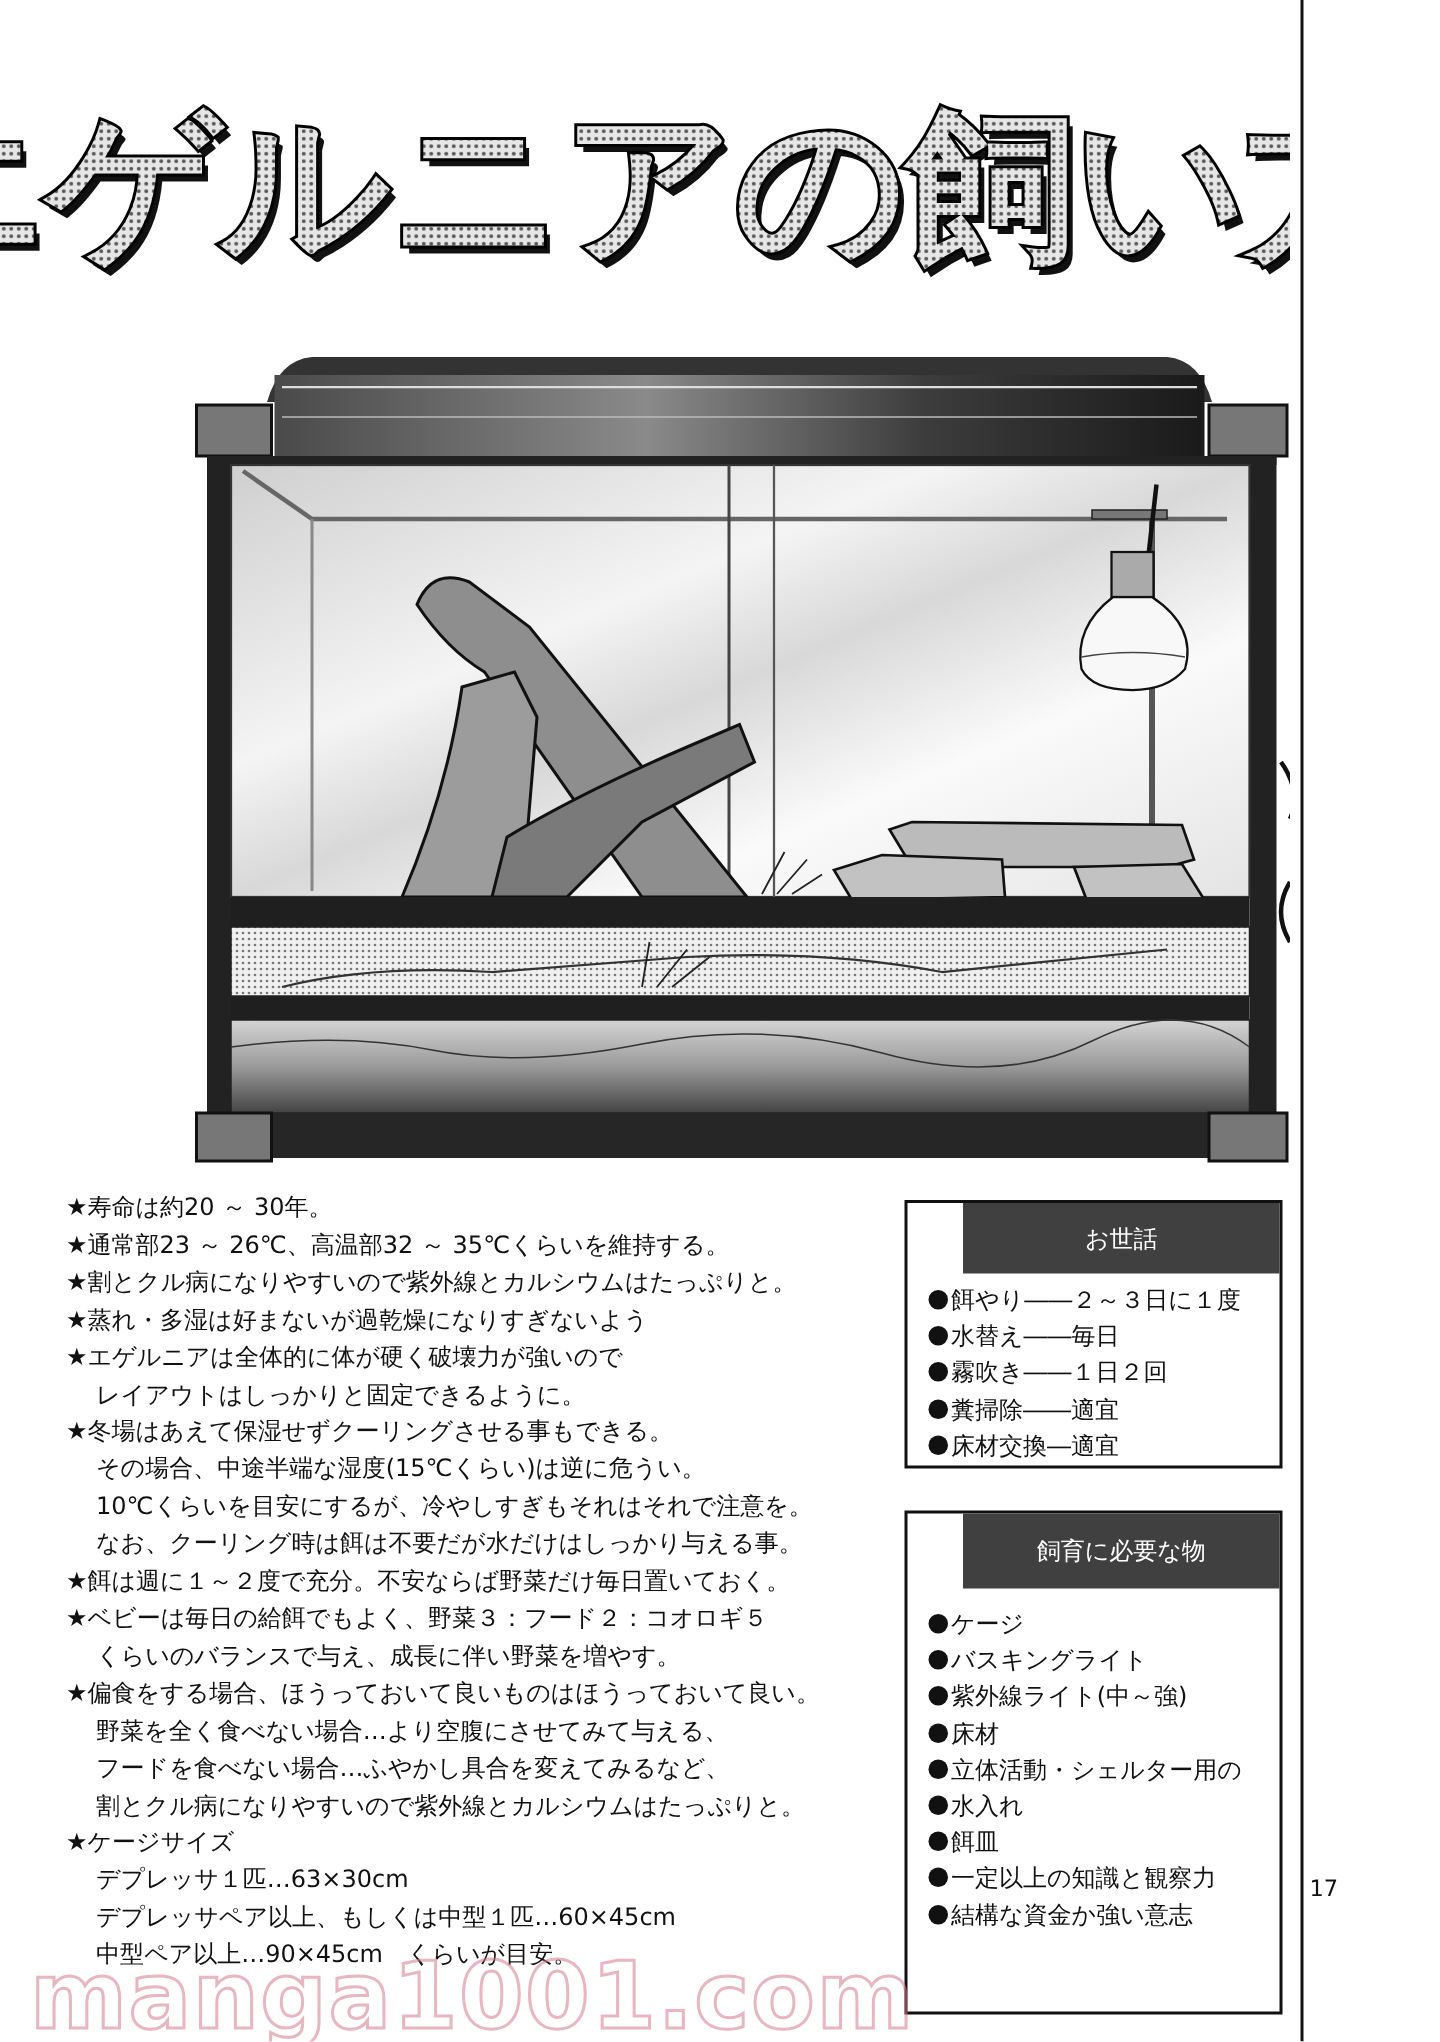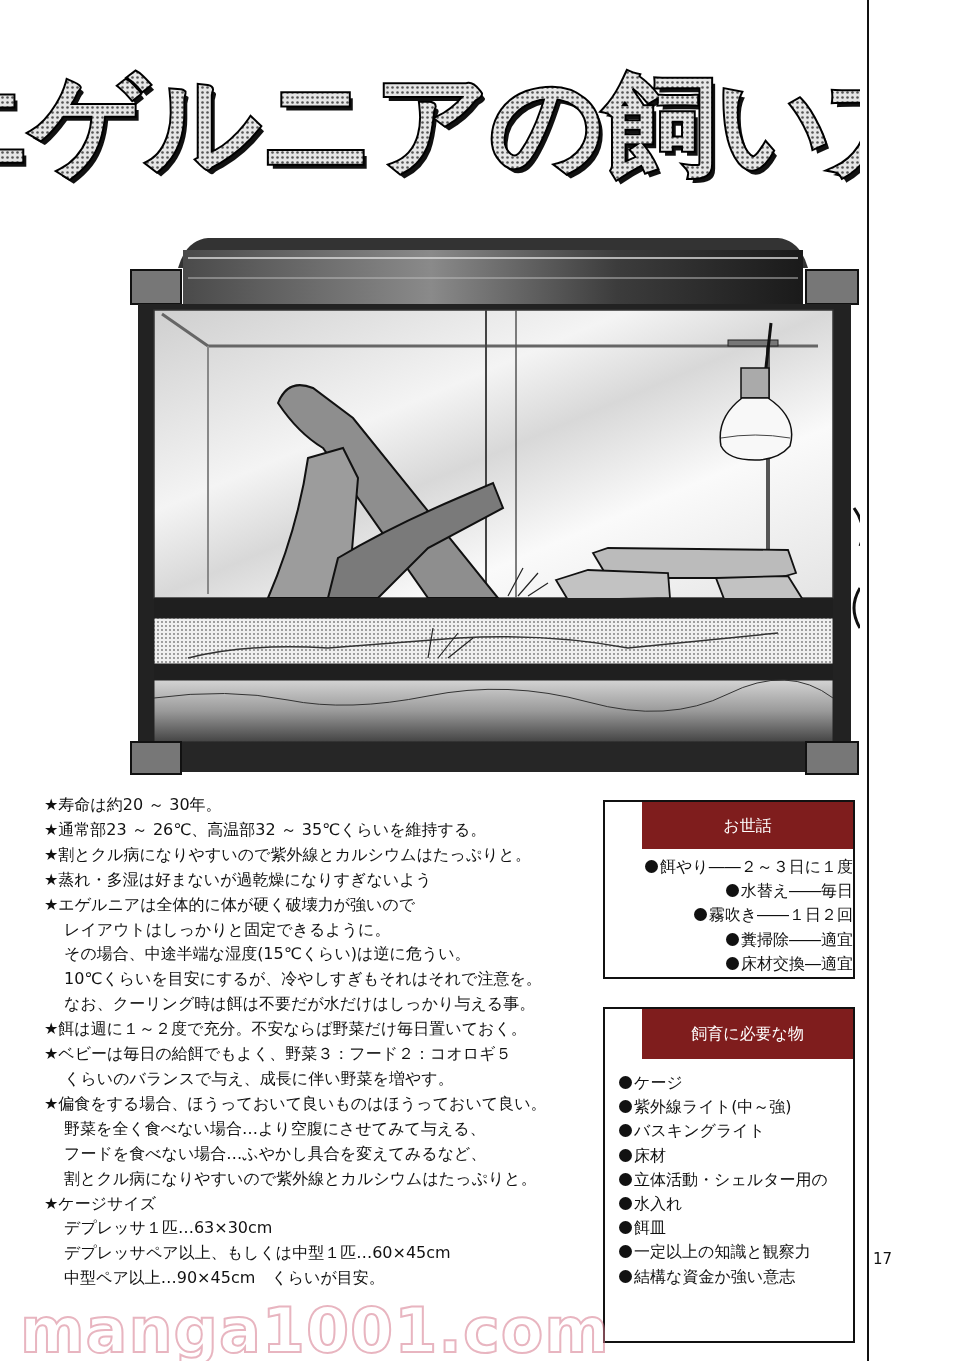--- a/index.html
+++ b/index.html
@@ -16,28 +16,28 @@
   .tank { position:absolute; left:128px; top:228px; width:732px; height:548px; }
   .tank svg { width:100%; height:100%; display:block; }
 
   
   .notes { position:absolute; left:44px; top:793px; width:540px; font-size:16px; line-height:24.9px; }
   .notes .line { white-space:nowrap; }
   .notes .indent { padding-left:20px; }
 
   
   .box { position:absolute; left:603px; width:248px; border:2px solid #111; background:#fff; }
-  .box .hdr { background:#7f1d1d; color:#fff; text-align:center; font-size:16px;margin-left:37px; }
+  .box .hdr { background:#404040; color:#fff; text-align:center; font-size:16px;margin-left:37px; }
   .box .body { padding:6px 0 6px 14px; font-size:16px; }
   .box .item { white-space:nowrap; line-height:24.2px; }
   .box .item .dot { display:inline-block; width:13px; height:13px; border-radius:50%; background:#111; margin-right:2px; vertical-align:-1px; }
   .box .cont { padding-left:15px; }
   #care-box { top:800px; height:175px; }
   #care-box .hdr { height:47px; line-height:47px; }
-  #care-box .body { padding-top:6px;text-align:right; }
+  #care-box .body { padding-top:6px; }
   #needs-box { top:1007px; height:332px; }
   #needs-box .hdr { height:50px; line-height:50px; }
   #needs-box .body { padding-top:12px; }
 
   .watermark { position:absolute; left:8px; top:1301px; font-size:62px; font-weight:bold; letter-spacing:1px;
                color:rgba(255,255,255,0); -webkit-text-stroke:2px rgba(214,120,140,0.55); font-family:"DejaVu Sans",sans-serif; line-height:60px;margin-left:12px; }
 </style>
 </head>
 <body>
 
@@ -141,20 +141,21 @@
   </svg>
 </div>
 
 <div class="notes">
   <div class="line">★寿命は約20 ～ 30年。</div>
   <div class="line">★通常部23 ～ 26℃、高温部32 ～ 35℃くらいを維持する。</div>
   <div class="line">★割とクル病になりやすいので紫外線とカルシウムはたっぷりと。</div>
   <div class="line">★蒸れ・多湿は好まないが過乾燥になりすぎないよう</div>
   <div class="line">★エゲルニアは全体的に体が硬く破壊力が強いので</div>
   <div class="line indent">レイアウトはしっかりと固定できるように。</div>
+  <div class="line">★冬場はあえて保湿せずクーリングさせる事もできる。</div>
   <div class="line indent">その場合、中途半端な湿度(15℃くらい)は逆に危うい。</div>
   <div class="line indent">10℃くらいを目安にするが、冷やしすぎもそれはそれで注意を。</div>
   <div class="line indent">なお、クーリング時は餌は不要だが水だけはしっかり与える事。</div>
   <div class="line">★餌は週に１～２度で充分。不安ならば野菜だけ毎日置いておく。</div>
   <div class="line">★ベビーは毎日の給餌でもよく、野菜３：フード２：コオロギ５</div>
   <div class="line indent">くらいのバランスで与え、成長に伴い野菜を増やす。</div>
   <div class="line">★偏食をする場合、ほうっておいて良いものはほうっておいて良い。</div>
   <div class="line indent">野菜を全く食べない場合…より空腹にさせてみて与える、</div>
   <div class="line indent">フードを食べない場合…ふやかし具合を変えてみるなど、</div>
   <div class="line indent">割とクル病になりやすいので紫外線とカルシウムはたっぷりと。</div>
@@ -172,22 +173,22 @@
     <div class="item"><span class="dot"></span><span>霧吹き――１日２回</span></div>
     <div class="item"><span class="dot"></span><span>糞掃除――適宜</span></div>
     <div class="item"><span class="dot"></span><span>床材交換―適宜</span></div>
   </div>
 </div>
 
 <div class="box" id="needs-box">
   <div class="hdr">飼育に必要な物</div>
   <div class="body">
     <div class="item"><span class="dot"></span><span>ケージ</span></div>
+    <div class="item"><span class="dot"></span><span>バスキングライト</span></div>
     <div class="item"><span class="dot"></span><span>紫外線ライト(中～強)</span></div>
-    <div class="item"><span class="dot"></span><span>バスキングライト</span></div>
     <div class="item"><span class="dot"></span><span>床材</span></div>
     <div class="item"><span class="dot"></span><span>立体活動・シェルター用の</span></div>
     <div class="item"><span class="dot"></span><span>水入れ</span></div>
     <div class="item"><span class="dot"></span><span>餌皿</span></div>
     <div class="item"><span class="dot"></span><span>一定以上の知識と観察力</span></div>
     <div class="item"><span class="dot"></span><span>結構な資金か強い意志</span></div>
   </div>
 </div>
 
 <div class="page-number">17</div>

